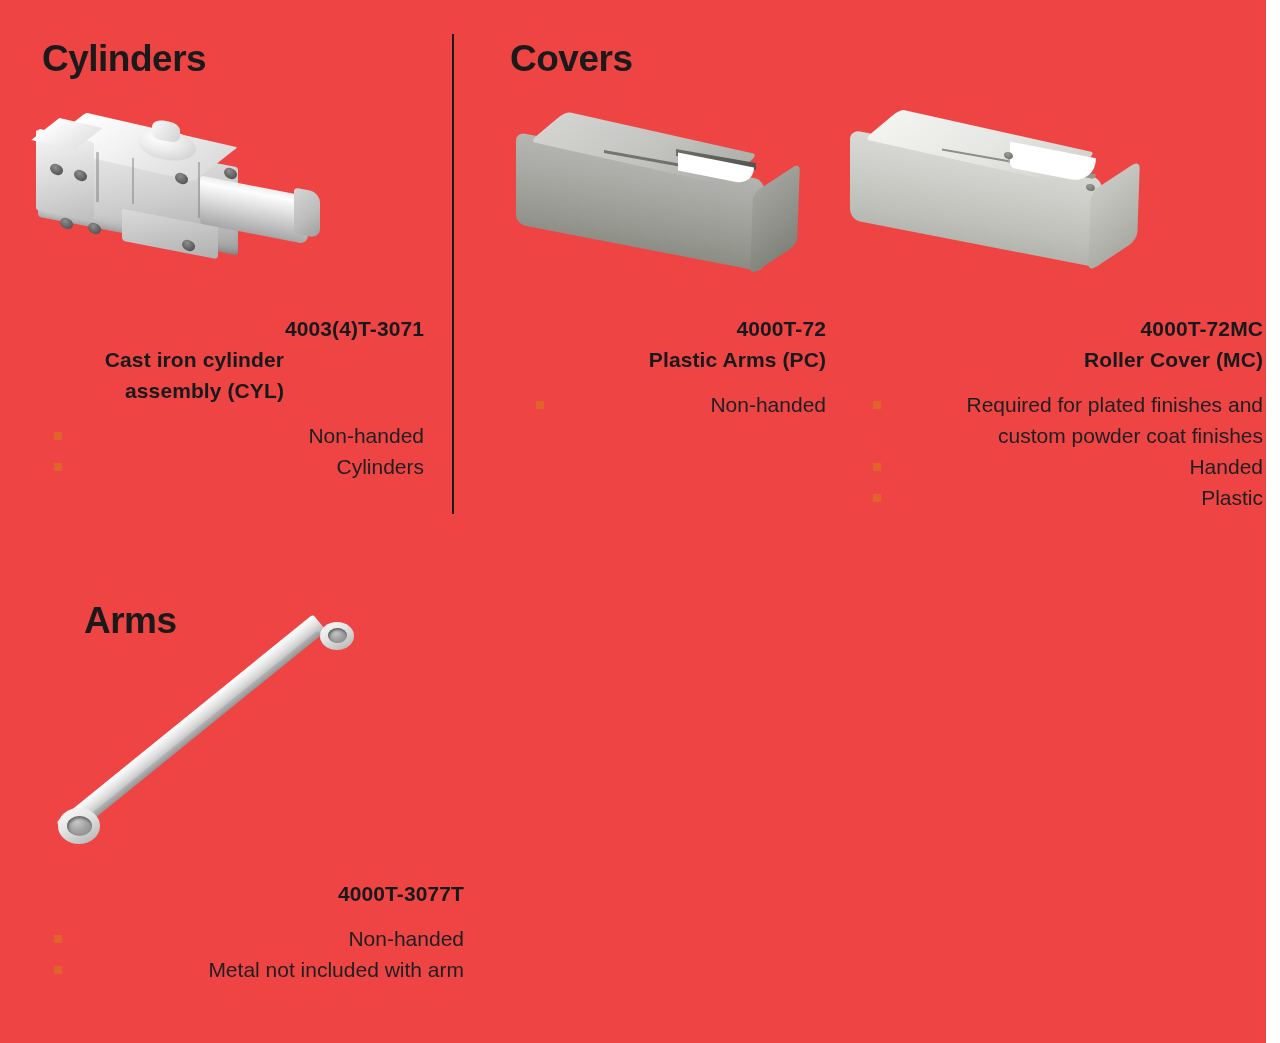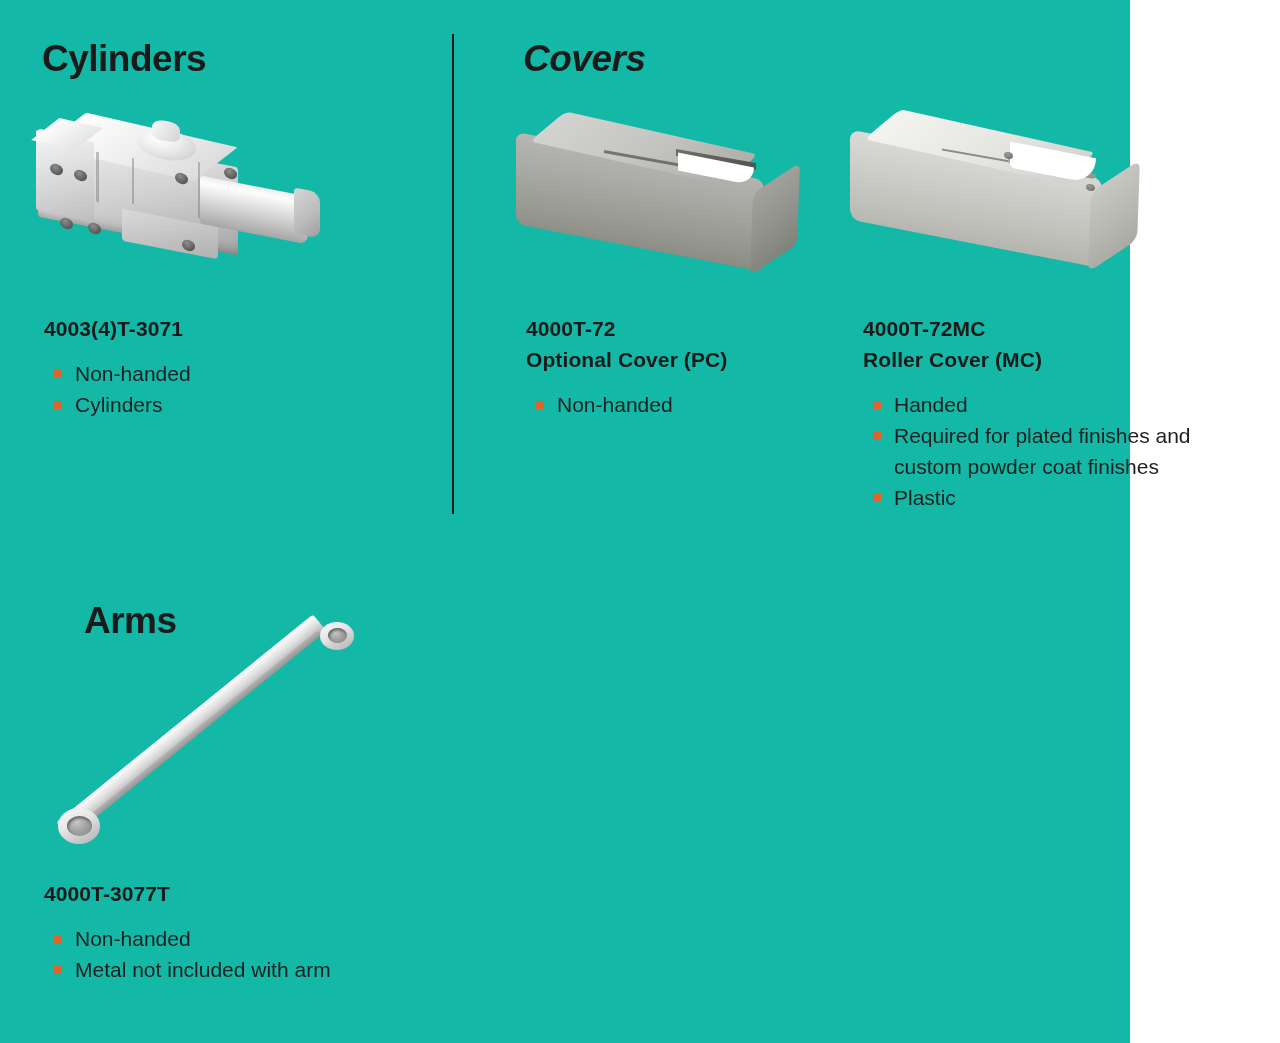--- a/index.html
+++ b/index.html
@@ -7,23 +7,23 @@
   html, body {
     width: 1280px;
     height: 1043px;
     background: #ffffff;
     font-family: "Liberation Sans", sans-serif;
     overflow: hidden;
   }
 
   .page {
     position: relative;
-    width: 1130px;
+    width: 1266px;
     height: 1043px;
-    background: #14b8a6;
+    background: #ef4444;
   }
 
   
   .section-heading {
     position: absolute;
     font-family: "Liberation Sans", sans-serif;
     font-weight: bold;
     font-size: 37px;
     letter-spacing: -0.5px;
     color: #1a1a1a;
@@ -34,21 +34,21 @@
   .divider {
     position: absolute;
     left: 452px;
     top: 34px;
     width: 2px;
     height: 480px;
     background: #17191a;
   }
 
   
-  .product { position: absolute; }
+  .product { position: absolute; text-align: right; }
 
   .part-number {
     font-family: "Liberation Sans", sans-serif;
     font-weight: bold;
     font-size: 21px;
     letter-spacing: 0.1px;
     color: #17191a;
     line-height: 31px;
     white-space: nowrap;
   }
@@ -348,46 +348,47 @@
     <div class="cyl-hole" style="left:150px; top:122px;"></div>
     <div class="cyl-hole" style="left:143px; top:55px;"></div>
     <div class="cyl-hole" style="left:192px; top:50px;"></div>
     <div class="cyl-ridge" style="left:64px; top:34px; width:3px; height:50px;"></div>
     <div class="cyl-ridge" style="left:100px; top:40px; width:2px; height:46px;"></div>
     <div class="cyl-ridge" style="left:166px; top:44px; width:2px; height:56px;"></div>
   </div>
 
   <div class="product" style="left:44px; top:313px; width:380px;">
     <div class="part-number">4003(4)T-3071</div>
+    <div class="part-name" style="max-width:240px;">Cast iron cylinder assembly (CYL)</div>
     <ul class="bullets">
       <li>
         <span class="sq-bullet"></span>
         <span>Non-handed</span>
       </li>
       <li>
         <span class="sq-bullet"></span>
         <span>Cylinders</span>
       </li>
     </ul>
   </div>
 
-  <div class="section-heading" style="left:523px; top:38px;font-style:italic;">Covers</div>
+  <div class="section-heading" style="left:510px; top:38px;">Covers</div>
 
   <div class="art pc-art" style="left:508px; top:126px;">
     <div class="pc-front"></div>
     <div class="pc-right"></div>
     <div class="pc-top"></div>
     <div class="pc-seam"></div>
     <div class="pc-notch-shade"></div>
     <div class="pc-notch"></div>
   </div>
 
   <div class="product" style="left:526px; top:313px; width:300px;">
     <div class="part-number">4000T-72</div>
-    <div class="part-name">Optional Cover (PC)</div>
+    <div class="part-name">Plastic Arms (PC)</div>
     <ul class="bullets">
       <li>
         <span class="sq-bullet"></span>
         <span>Non-handed</span>
       </li>
     </ul>
   </div>
 
   <div class="art mc-art" style="left:842px; top:122px;">
     <div class="mc-front"></div>
@@ -399,25 +400,25 @@
     <div class="mc-screw" style="left:162px; top:30px;"></div>
     <div class="mc-screw" style="left:244px; top:62px;"></div>
   </div>
 
   <div class="product" style="left:863px; top:313px; width:400px;">
     <div class="part-number">4000T-72MC</div>
     <div class="part-name">Roller Cover (MC)</div>
     <ul class="bullets">
       <li>
         <span class="sq-bullet"></span>
+        <span>Required for plated finishes and custom powder coat finishes</span>
+      </li>
+      <li>
+        <span class="sq-bullet"></span>
         <span>Handed</span>
-      </li>
-      <li>
-        <span class="sq-bullet"></span>
-        <span>Required for plated finishes and custom powder coat finishes</span>
       </li>
       <li>
         <span class="sq-bullet"></span>
         <span>Plastic</span>
       </li>
     </ul>
   </div>
 
   <div class="section-heading" style="left:42px; top:600px;margin-left:42px;">Arms</div>
 

